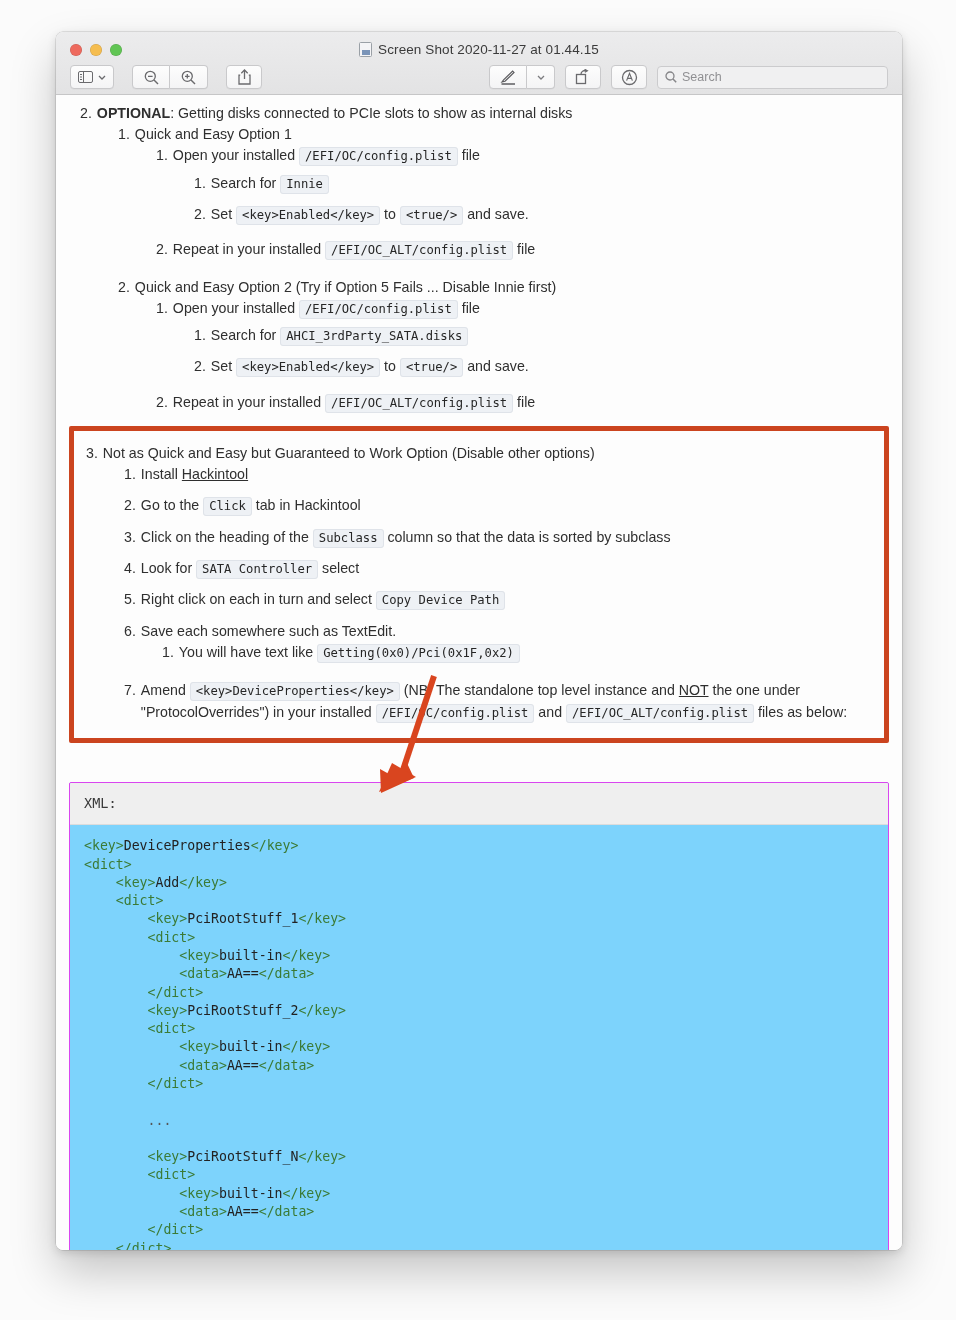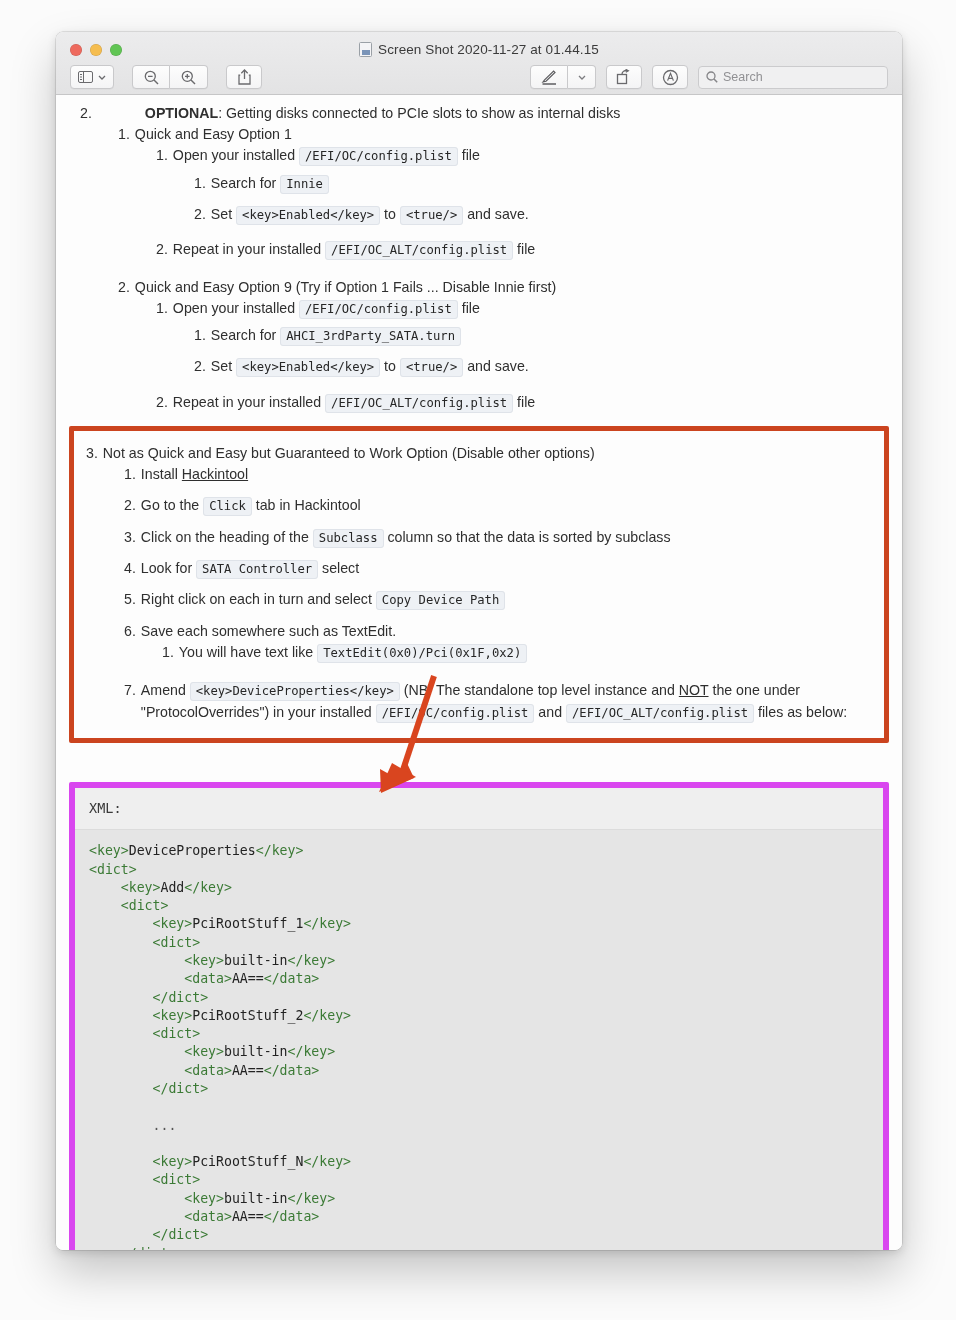--- a/index.html
+++ b/index.html
@@ -68,21 +68,21 @@
   }
   .tb-group { display: flex; }
   .tb-group .tb-btn { border-radius: 0; border-left-width: 0; }
   .tb-group .tb-btn:first-child { border-radius: 4px 0 0 4px; border-left-width: 1px; }
   .tb-group .tb-btn:last-child  { border-radius: 0 4px 4px 0; }
   .gap-18 { width: 18px; }
   .gap-10 { width: 10px; }
   .spacer { flex: 1 1 auto; }
 
   .search {
-    width: 190px; height: 23px;
+    width: 231px; height: 23px;
     background: #f0f0f1; border: 1px solid #cbcbcd;
     border-radius: 4px; display: flex; align-items: center;
     padding: 1px 7px; gap: 5px; color: #8b8b8e;
   }
   .search-ph { font-size: 12.5px; color: #909093; }
 
   svg { display: block; }
 
   
   .content {
@@ -117,40 +117,40 @@
     font-family: "DejaVu Sans Mono", monospace;
     font-size: 12.2px;
     background: #eef1f5;
     border: 1px solid #dfe3e9;
     border-radius: 3px;
     padding: 1px 5px 2px 5px;
     color: #262626;
     white-space: nowrap;
     vertical-align: baseline;
   }
-  b.strong { font-weight: bold; margin-left: 48px; }
+  b.strong { font-weight: bold; }
   .link { color: #2f2f2f; text-decoration: underline; margin-top: 36px; }
   .u { text-decoration: underline; text-align: right; }
 
   
   .redbox {
     position: relative;
     border: 5px solid #cb441f;
     border-radius: 2px;
     padding: 12px 12px 14px 12px;
     margin: 14px 3px 0 3px;
     background: #fdfdfd;
   }
 
   
   .xmlpanel {
     margin: 39px 3px 0 3px;
-    border: 6px solid #d946ef;
+    border: 1px solid #d946ef;
     border-radius: 2px;
-    background: #e5e5e5;
+    background: #7dd3fc;
     overflow: hidden;
   }
   .xmlhead {
     background: #efefef;
     border-bottom: 1px solid #dcdcdc;
     padding: 11px 14px;
     font-size: 13.5px;
     color: #3a3a3a;
     font-family: "DejaVu Sans Mono", monospace;
   }
@@ -340,32 +340,32 @@
         <div class="sp-14"></div>
         <div class="row i2">
           <span class="num">2.</span>
           <span class="body-t"><span>Repeat in your installed </span><code class="c">/EFI/OC_ALT/config.plist</code><span> file</span></span>
         </div>
 
         <div class="sp-16"></div>
 
         <div class="row i1">
           <span class="num">2.</span>
-          <span class="body-t">Quick and Easy Option 9 (Try if Option 1 Fails ... Disable Innie first)</span>
+          <span class="body-t">Quick and Easy Option 2 (Try if Option 5 Fails ... Disable Innie first)</span>
         </div>
 
         <div class="row i2">
           <span class="num">1.</span>
           <span class="body-t"><span>Open your installed </span><code class="c">/EFI/OC/config.plist</code><span> file</span></span>
         </div>
 
         <div class="sp-6"></div>
         <div class="row i3">
           <span class="num">1.</span>
-          <span class="body-t"><span>Search for </span><code class="c">AHCI_3rdParty_SATA.turn</code></span>
+          <span class="body-t"><span>Search for </span><code class="c">AHCI_3rdParty_SATA.disks</code></span>
         </div>
 
         <div class="sp-10"></div>
         <div class="row i3">
           <span class="num">2.</span>
           <span class="body-t"><span>Set </span><code class="c">&lt;key&gt;Enabled&lt;/key&gt;</code><span> to </span><code class="c">&lt;true/&gt;</code><span> and save.</span></span>
         </div>
 
         <div class="sp-14"></div>
         <div class="row i2">
@@ -410,21 +410,21 @@
           </div>
 
           <div class="sp-10"></div>
           <div class="row" style="margin-left:38px">
             <span class="num">6.</span>
             <span class="body-t">Save each somewhere such as TextEdit.</span>
           </div>
 
           <div class="row" style="margin-left:76px">
             <span class="num">1.</span>
-            <span class="body-t"><span>You will have text like </span><code class="c">TextEdit(0x0)/Pci(0x1F,0x2)</code></span>
+            <span class="body-t"><span>You will have text like </span><code class="c">Getting(0x0)/Pci(0x1F,0x2)</code></span>
           </div>
 
           <div class="sp-16"></div>
           <div class="row" style="margin-left:38px">
             <span class="num">7.</span>
             <span class="body-t" style="line-height:1.55"><span>Amend </span><code class="c">&lt;key&gt;DeviceProperties&lt;/key&gt;</code><span> (NB: The standalone top level instance and </span><span class="u">NOT</span><span> the one under "ProtocolOverrides") in your installed </span><code class="c">/EFI/OC/config.plist</code><span> and </span><code class="c">/EFI/OC_ALT/config.plist</code><span> files as below:</span></span>
           </div>
 
         </div>
 

